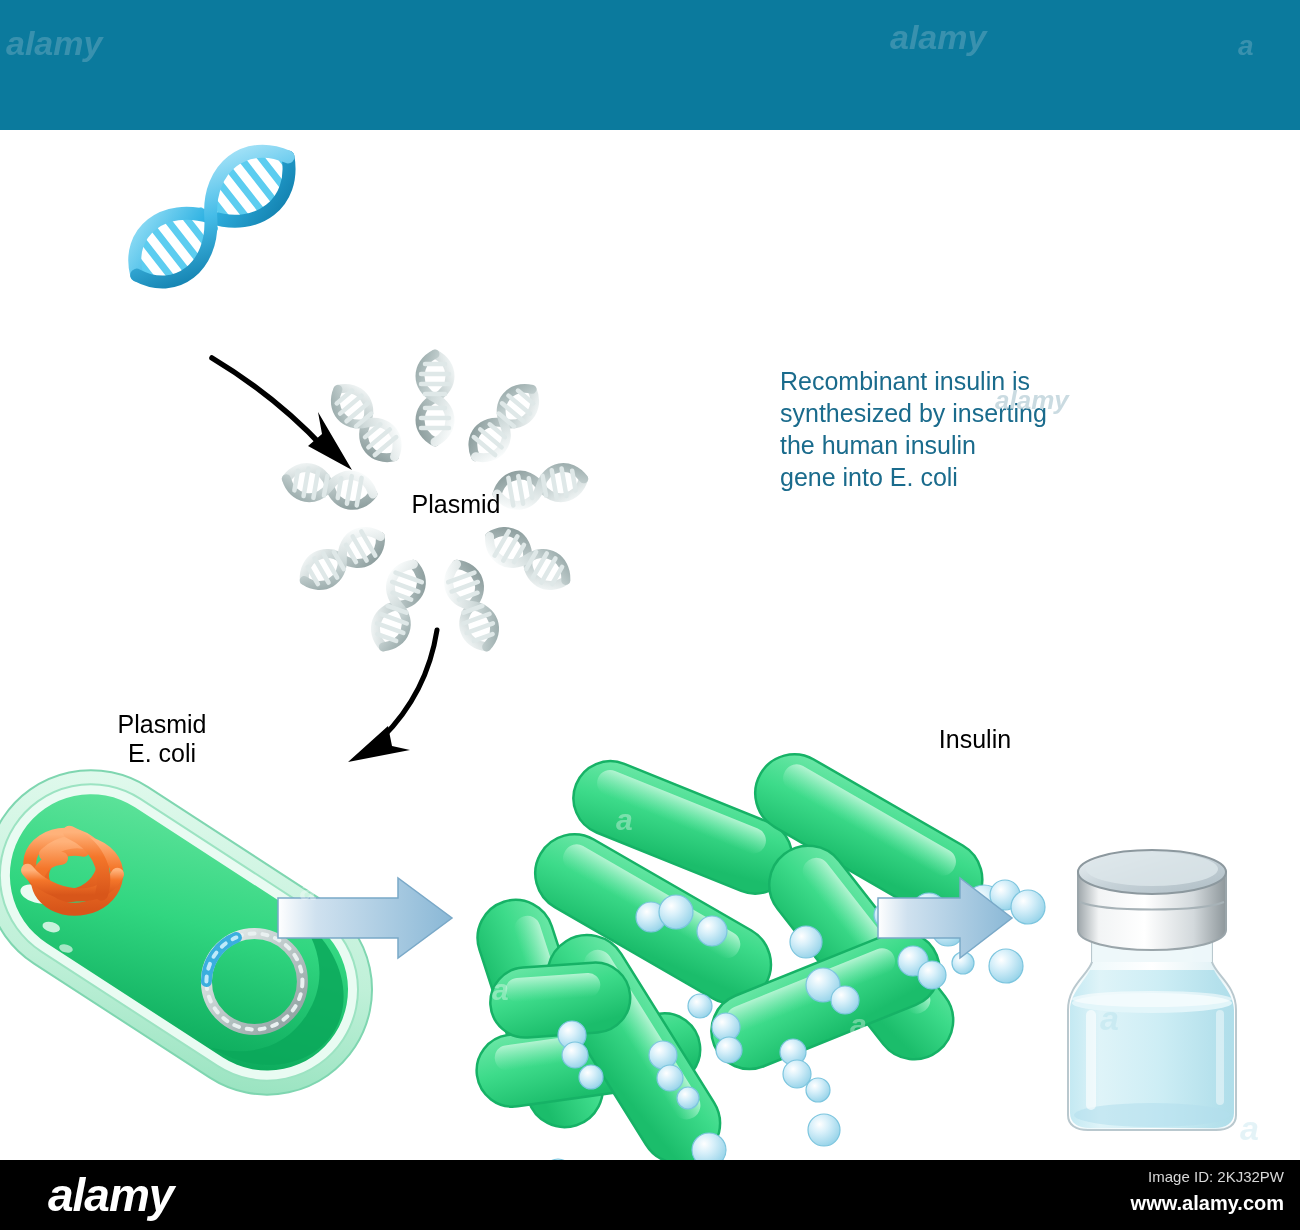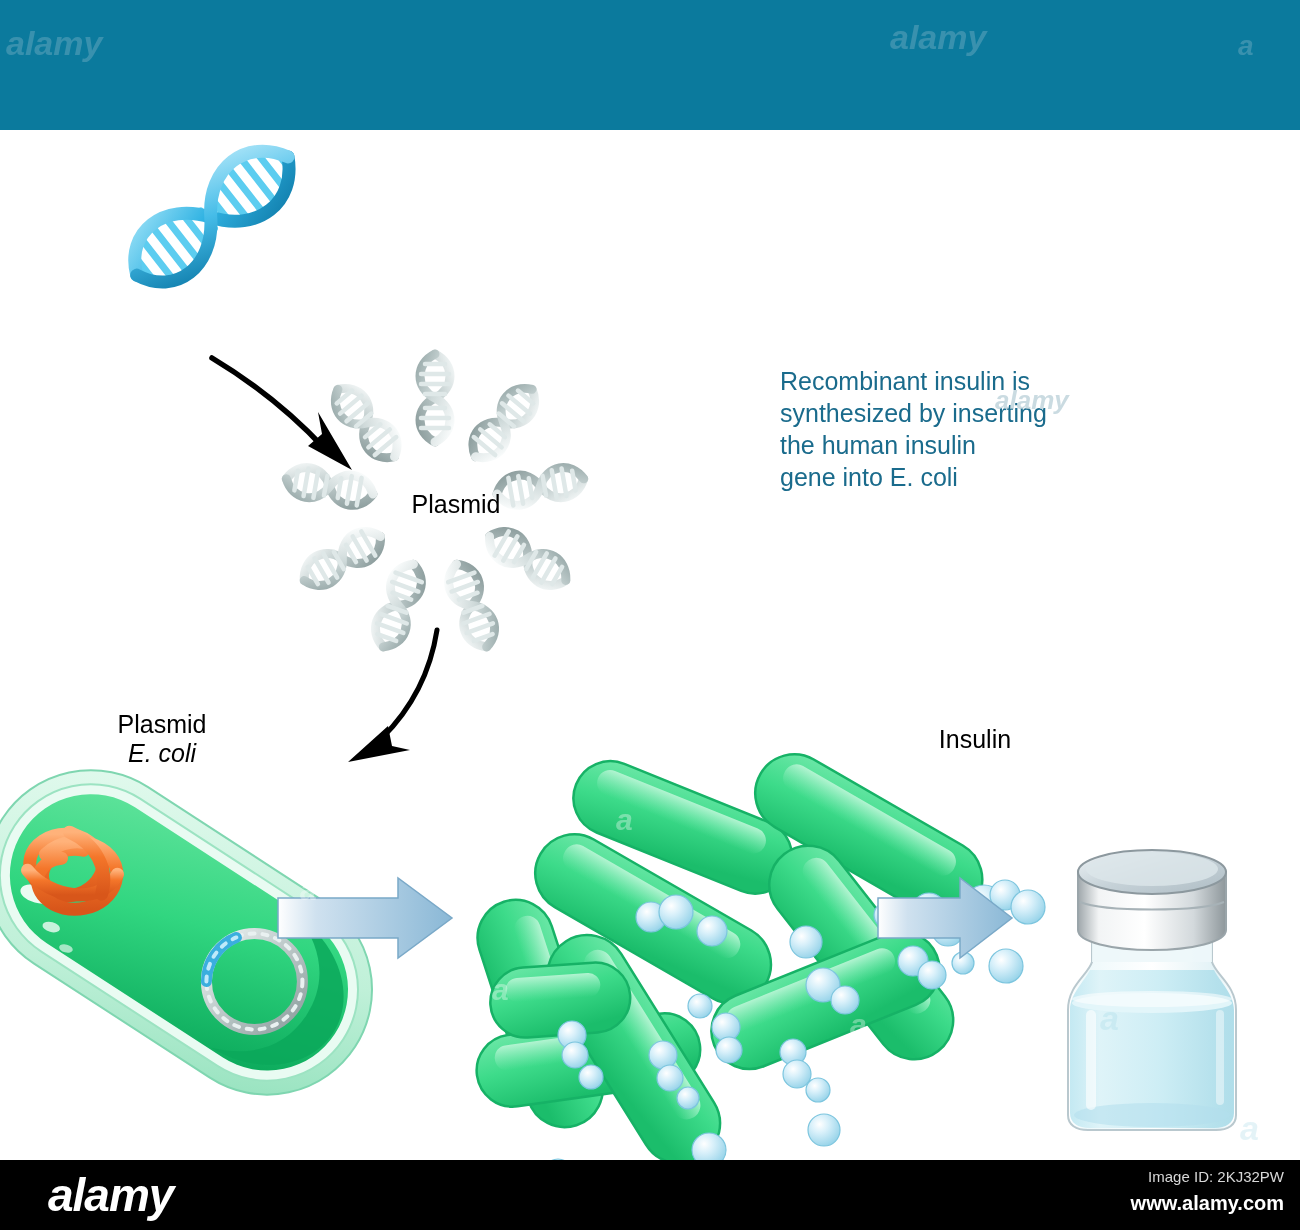--- a/index.html
+++ b/index.html
@@ -16,21 +16,21 @@
   .wm-head.b{left:890px;top:18px;}
   .wm-head.c{left:1238px;top:30px;font-size:28px;}
   .wm-faint{position:absolute;color:#cfe4ec;opacity:.75;font-weight:700;font-style:italic;
     font-size:26px;user-select:none;pointer-events:none;}
 
   
   .canvas{position:absolute;left:0;top:130px;width:1300px;height:1030px;background:#fff;}
 
   
   .lbl{position:absolute;color:#000;font-size:25px;line-height:1.15;text-align:center;}
-  .italic{font-style:italic;}
+  .italic{}
 
   .caption{position:absolute;color:#1a6b8c;font-size:25px;line-height:1.28;
     text-align:left;width:380px;}
 
   
   .footer{position:absolute;left:0;top:1160px;width:1300px;height:70px;background:#000;}
   .alamy-logo{position:absolute;left:48px;top:8px;color:#fff;font-size:46px;
     font-weight:700;font-style:italic;letter-spacing:-1px;}
   .imgid{position:absolute;right:16px;top:8px;color:#d8d8d8;font-size:15px;}
   .alamyurl{position:absolute;right:16px;top:32px;color:#fff;font-size:20px;font-weight:700;margin-left:12px;}

